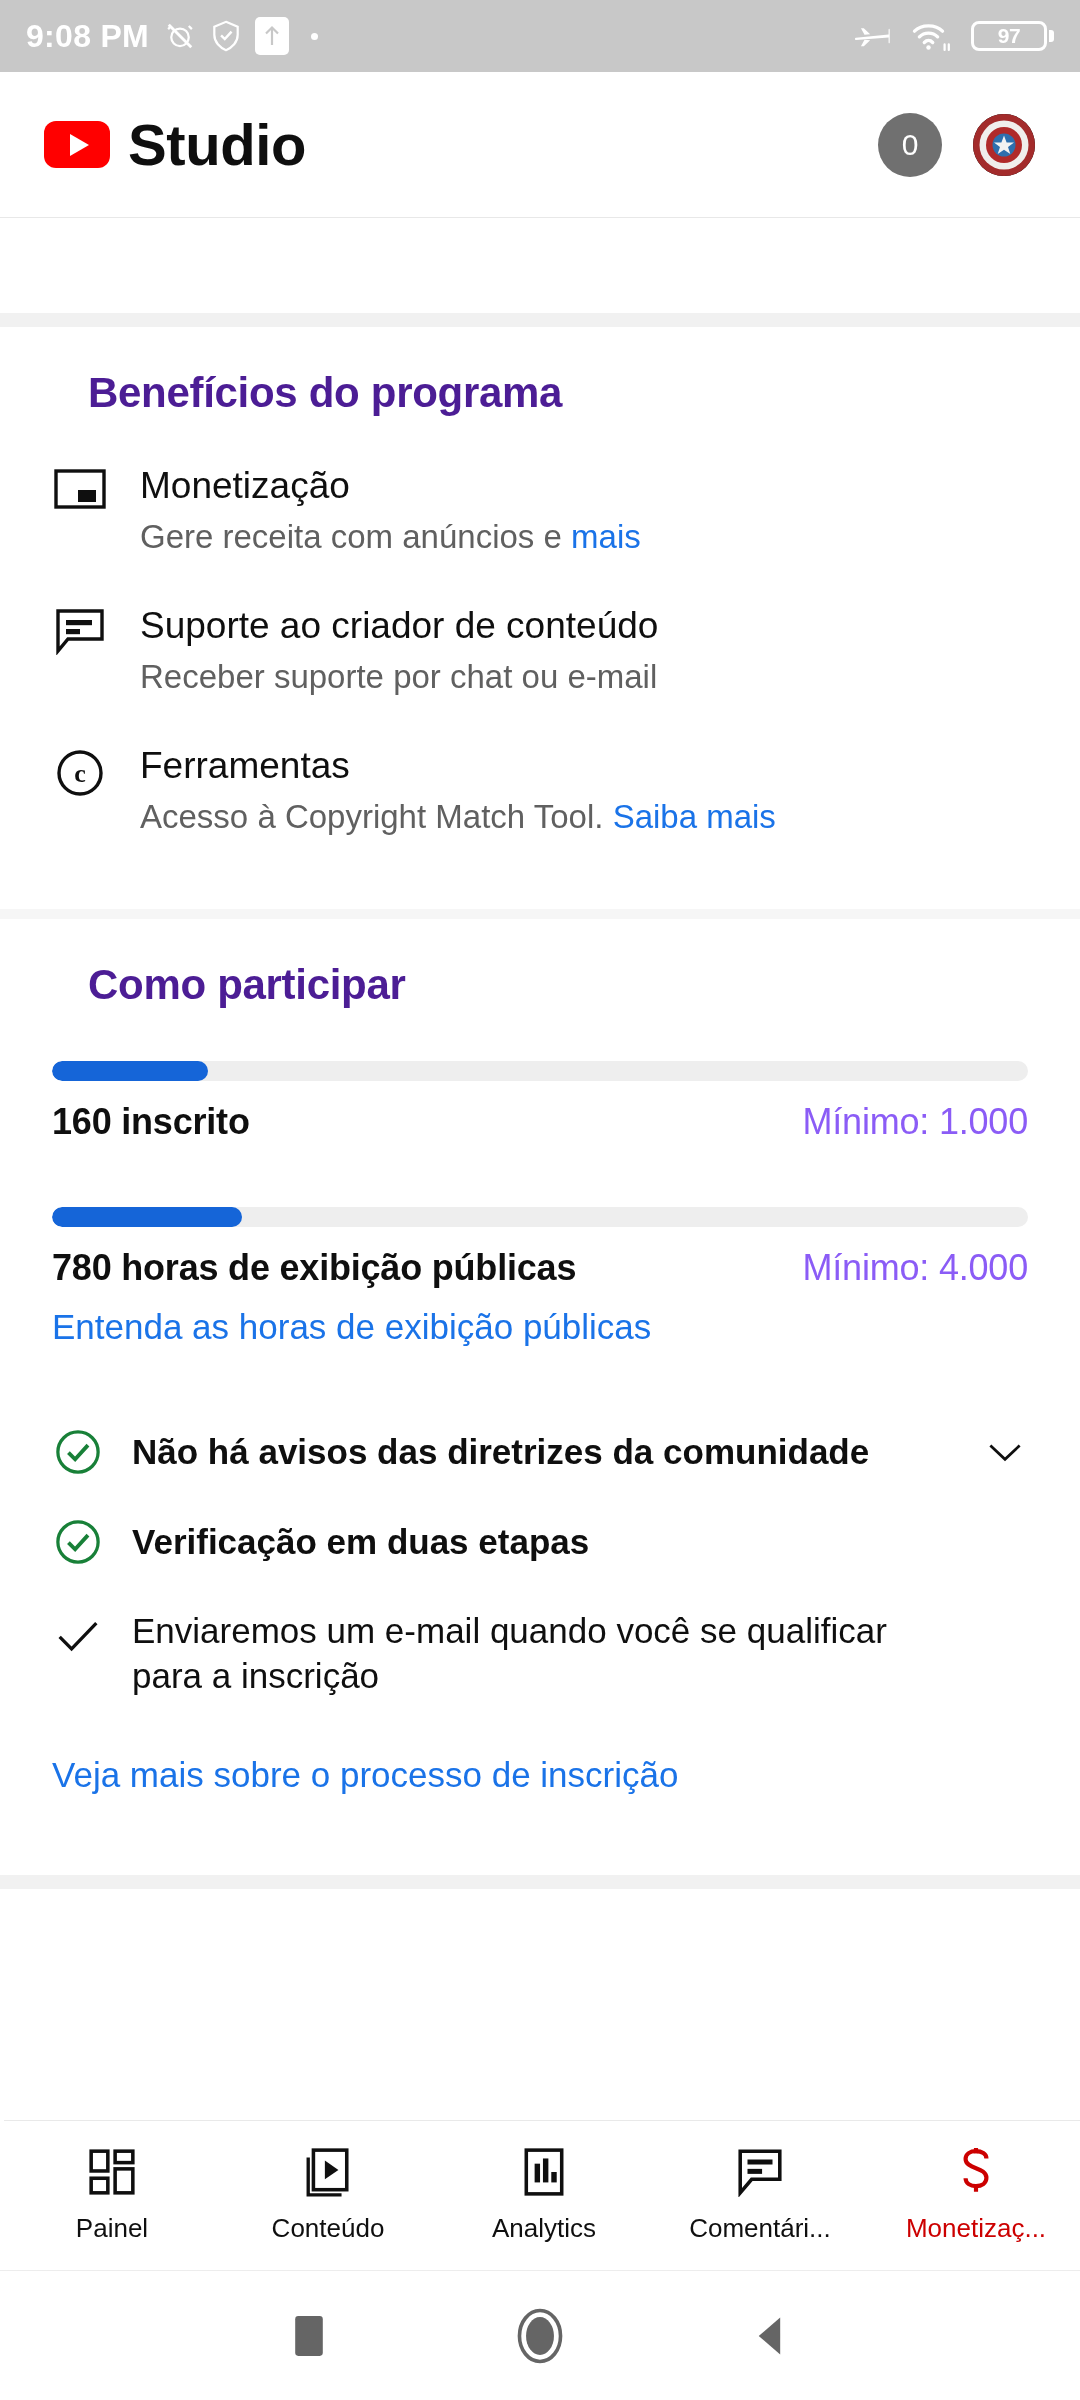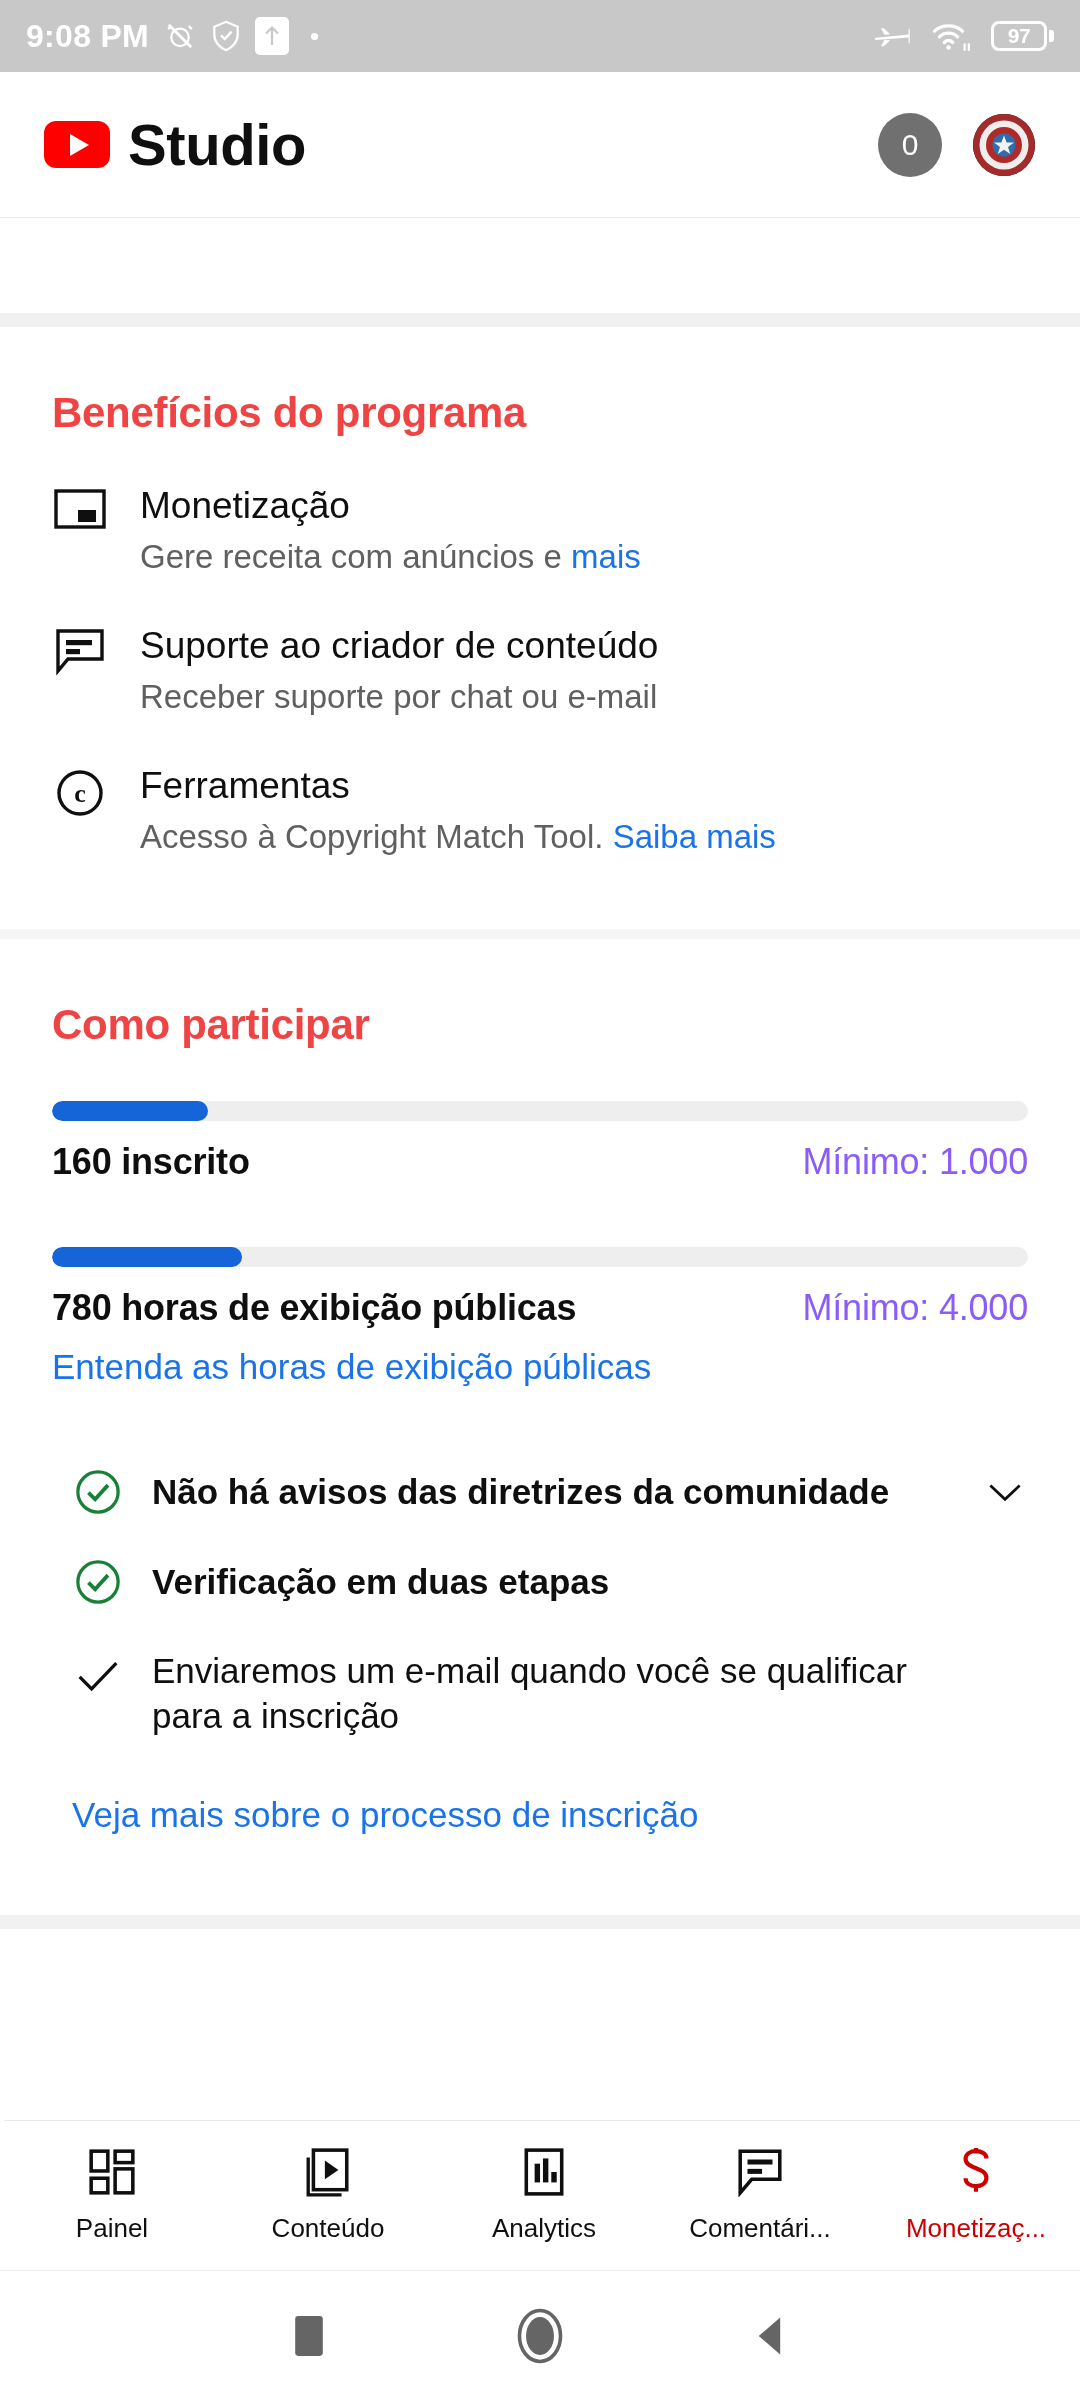--- a/index.html
+++ b/index.html
@@ -20,21 +20,21 @@
   .sb-time { font-size:32px; font-weight:bold; letter-spacing:.3px; }
   .sb-right { display:flex; align-items:center; gap:18px; }
   .sb-ico { display:flex; align-items:center; }
   .sb-dot { width:7px; height:7px; border-radius:50%; background:#fff; margin-left:8px; }
   .upload-badge {
     width:34px; height:38px; background:#fff; border-radius:5px;
     display:flex; align-items:center; justify-content:center;
   }
   .batt-wrap { display:flex; align-items:center; }
   .batt {
-    width:56px; height:30px; border:3px solid #fff; border-radius:8px;
+    width:76px; height:30px; border:3px solid #fff; border-radius:8px;
     display:flex; align-items:center; justify-content:center;
     font-size:21px; font-weight:bold; color:#fff; letter-spacing:-.5px;
   }
   .batt-tip { width:5px; height:12px; background:#fff; border-radius:0 3px 3px 0; margin-left:2px; }
 
   
   .appbar {
     height:146px; background:#fff; display:flex; align-items:center;
     padding:0 44px; border-bottom:1px solid #e8e8e8;
   }
@@ -57,22 +57,22 @@
   .avatar { width:64px; height:64px; border-radius:50%; overflow:hidden; display:block; }
 
   
   .content { background:#fff; }
   .gap-white { height:95px; background:#fff; }
   .band { height:14px; background:#f1f1f1; }
   .band-thin { height:10px; background:#f6f6f6; }
 
   .section { padding:0 52px; }
   .sec-title {
-    font-size:42px; font-weight:bold; color:#ef4444;
-    padding-top:62px; padding-bottom:46px; letter-spacing:-.3px;
+    font-size:42px; font-weight:bold; color:#4c1d95;
+    padding-top:42px; padding-bottom:46px; letter-spacing:-.3px;margin-left:36px;
   }
 
   
   .benefit { display:flex; gap:32px; padding-bottom:44px; }
   .b-icon { width:56px; flex:none; padding-top:6px; display:flex; justify-content:center; }
   .b-text { flex:1; }
   .b-title { font-size:37px; color:#0f0f0f; line-height:1.22; }
   .b-sub { font-size:33px; color:#606060; line-height:1.3; margin-top:8px; }
   .lnk { color:#1a73e8; }
   a.lnk { text-decoration:none; }
@@ -80,21 +80,21 @@
   
   .prog-block { padding-top:6px; padding-bottom:16px; }
   .track { height:20px; background:#eeeeee; border-radius:10px; overflow:hidden; }
   .fill { height:100%; background:#1565d8; border-radius:10px; }
   .prog-row { display:flex; justify-content:space-between; align-items:baseline; margin-top:20px; }
   .prog-left { font-size:36px; color:#0f0f0f; font-weight:bold; letter-spacing:-.2px; }
   .prog-right { font-size:36px; color:#8b5cf6; letter-spacing:-.2px; }
   .prog-link { font-size:35px; color:#1a73e8; margin-top:18px; display:block; text-decoration:none; }
 
   
-  .checks { padding-top:44px;margin-left:20px; }
+  .checks { padding-top:44px; }
   .check-row { display:flex; align-items:center; gap:28px; padding:22px 0; }
   .chk-icon { width:52px; flex:none; display:flex; align-items:center; justify-content:center; }
   .chk-label { flex:1; font-size:35px; font-weight:bold; color:#0f0f0f; line-height:1.28; }
   .chk-label.plain { font-weight:normal; }
   .chev { width:46px; flex:none; display:flex; align-items:center; justify-content:center; }
   .bottom-link { font-size:35px; color:#1a73e8; text-decoration:none; display:block; padding:34px 0 0 0; }
 
   
   .bottomnav {
     position:absolute; left:4px; bottom:130px; width:1080px; height:150px;

